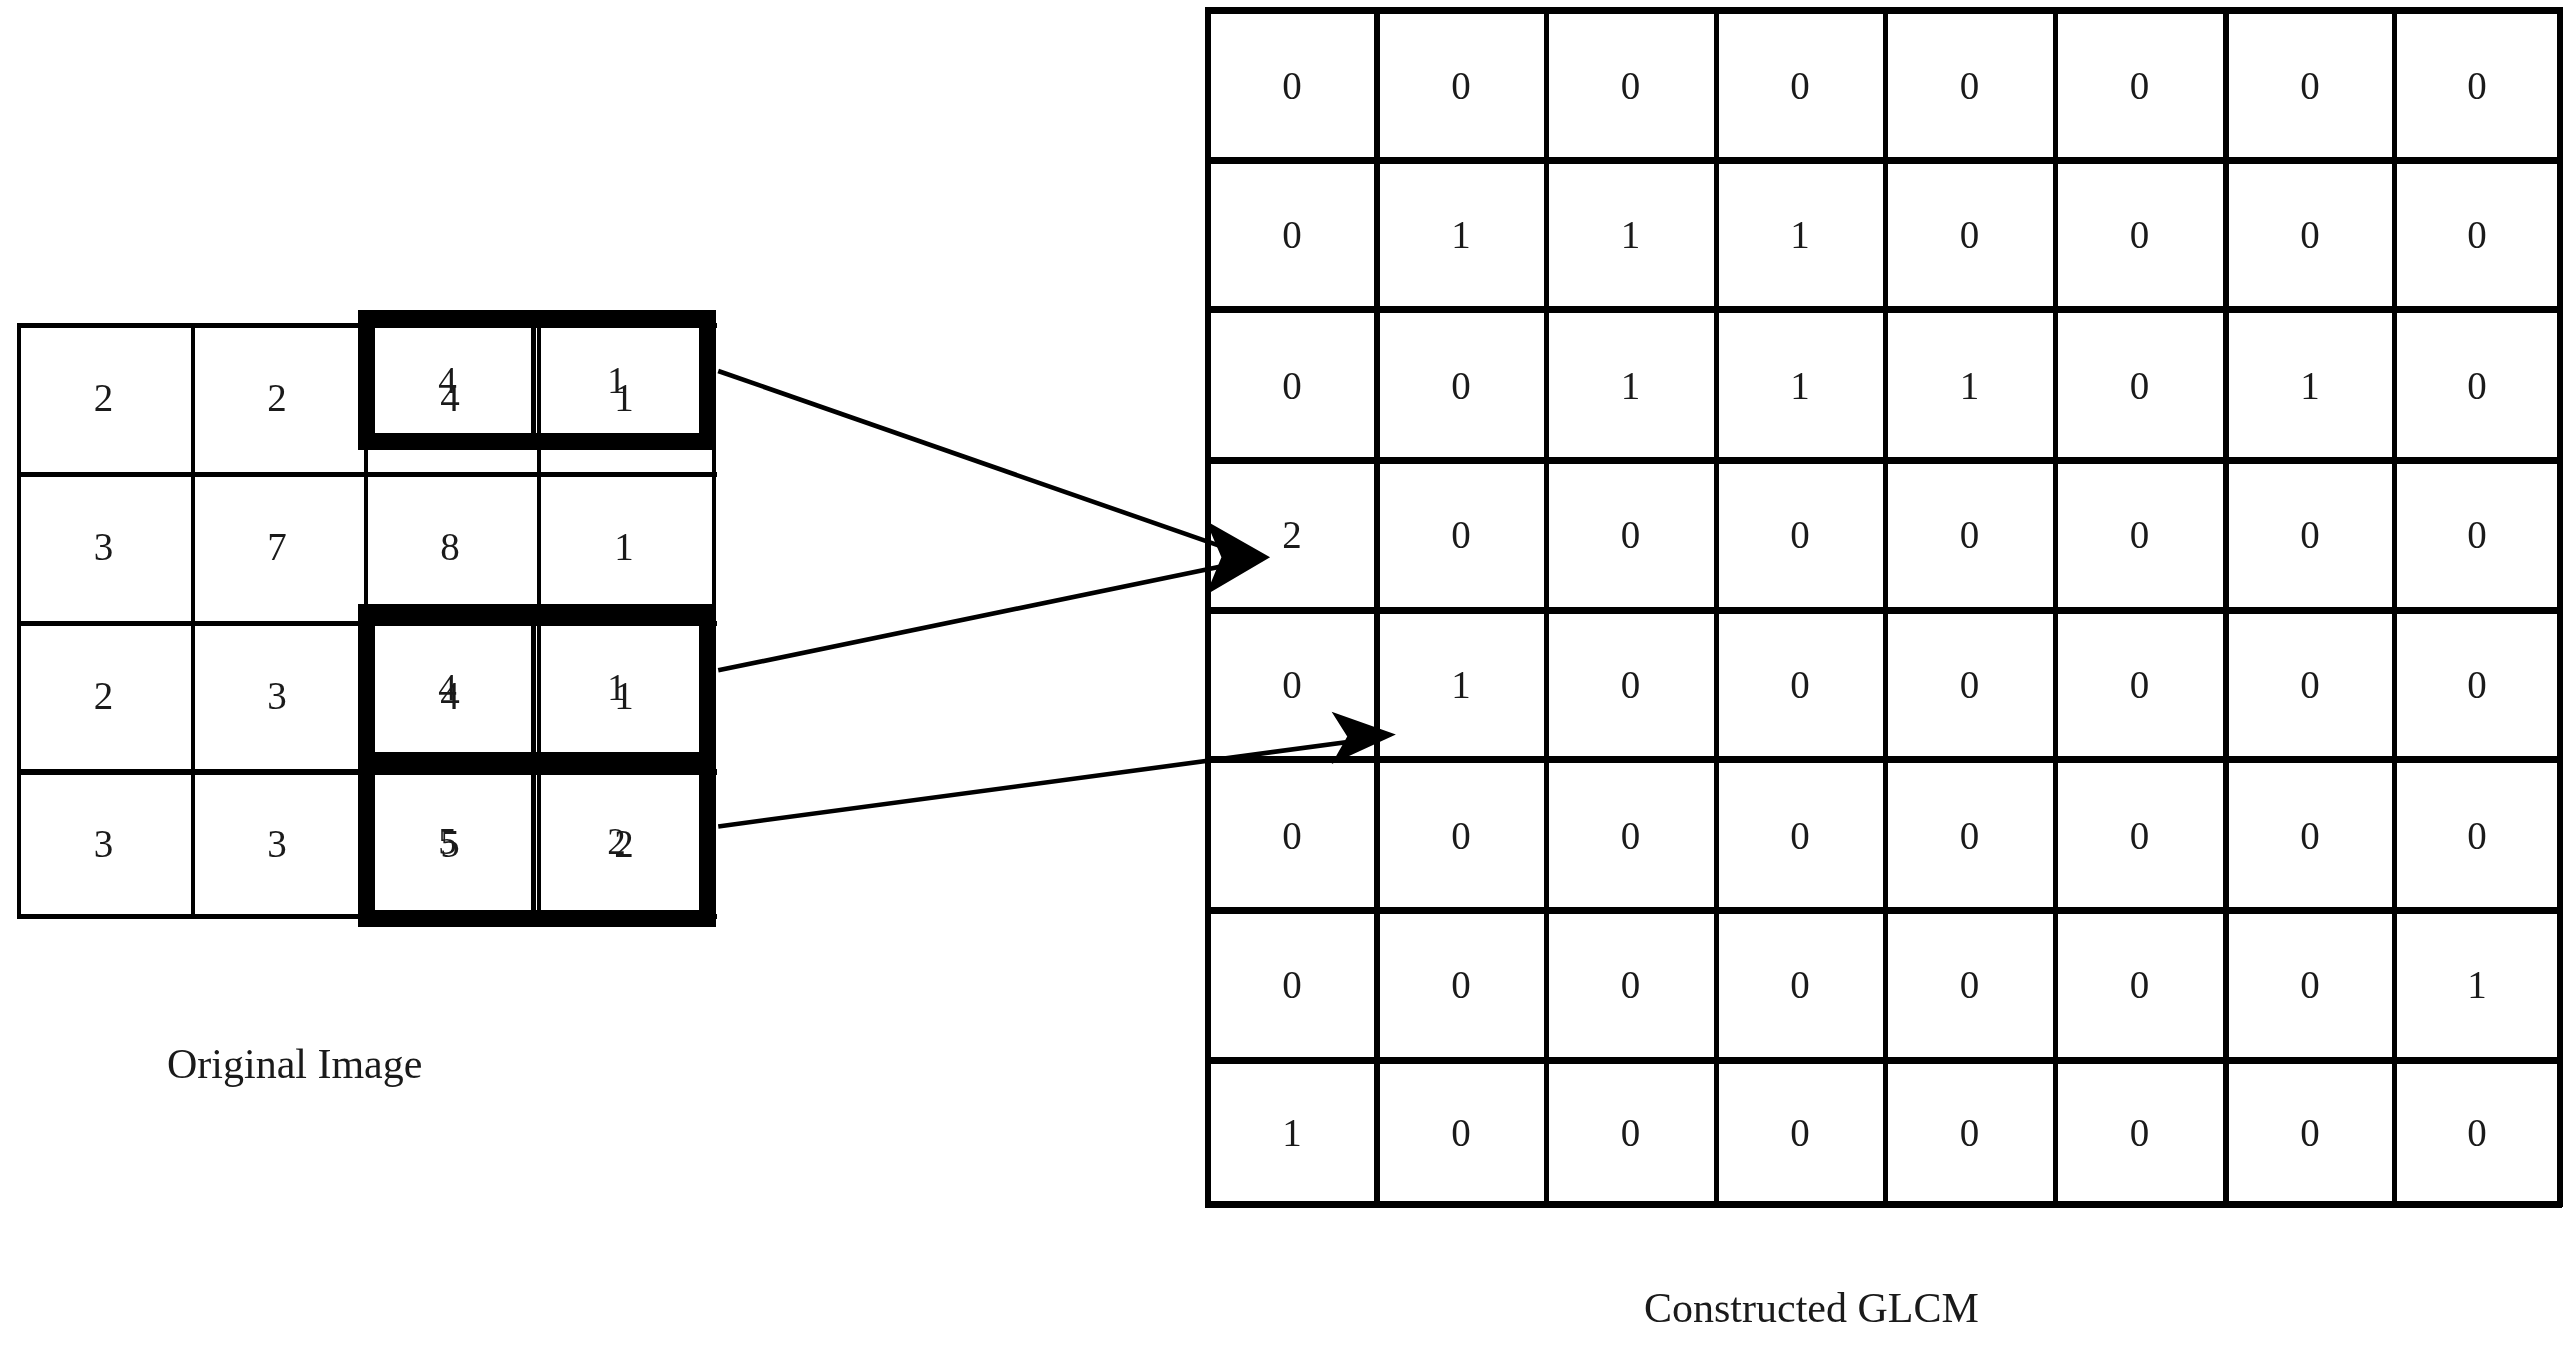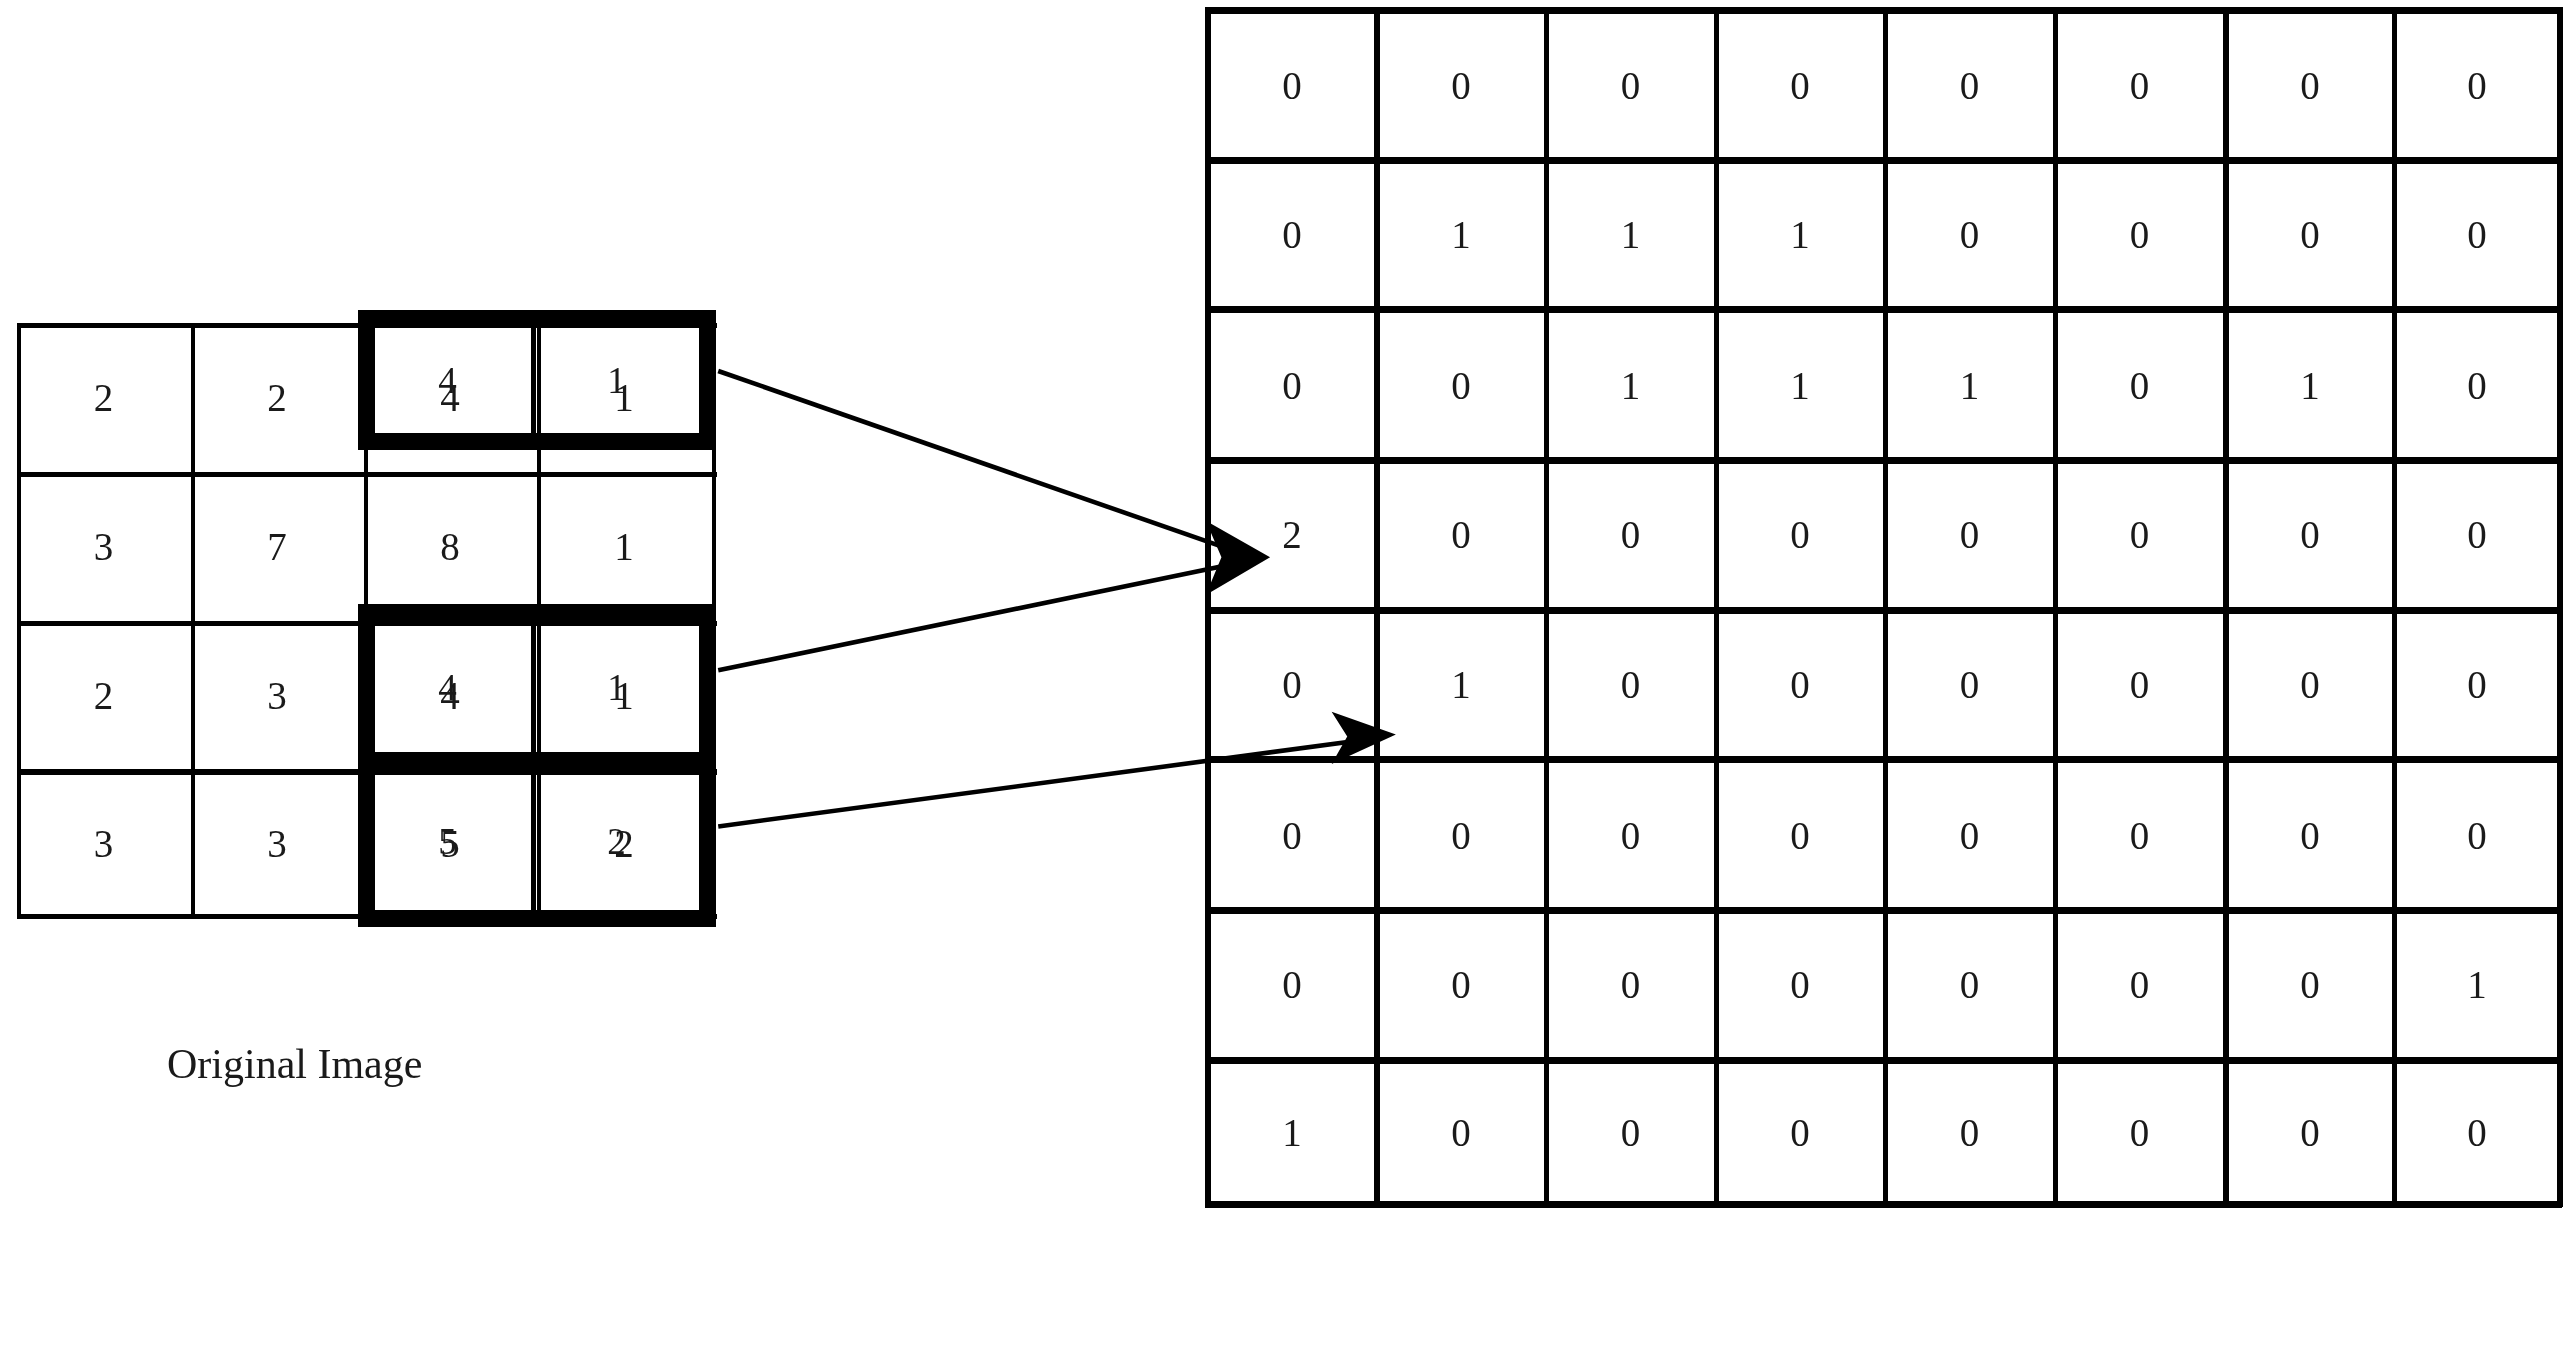--- a/index.html
+++ b/index.html
@@ -263,15 +263,16 @@
 
     <line x1="782" y1="730" x2="1344" y2="614" stroke="#000000" stroke-width="5"></line>
 
     <polygon points="1313,567 1383,607 1313,648 1330,607" fill="#000000"></polygon>
 
     <line x1="782" y1="900" x2="1490" y2="805" stroke="#000000" stroke-width="5"></line>
     <polygon points="1450,775 1520,800 1450,832 1467,802" fill="#000000"></polygon>
   </svg>
 
   <div class="caption" id="caption-original">Original Image</div>
+  <div class="caption" id="caption-glcm">Constructed GLCM</div>
 
 </div>
 
 
 </body></html>

